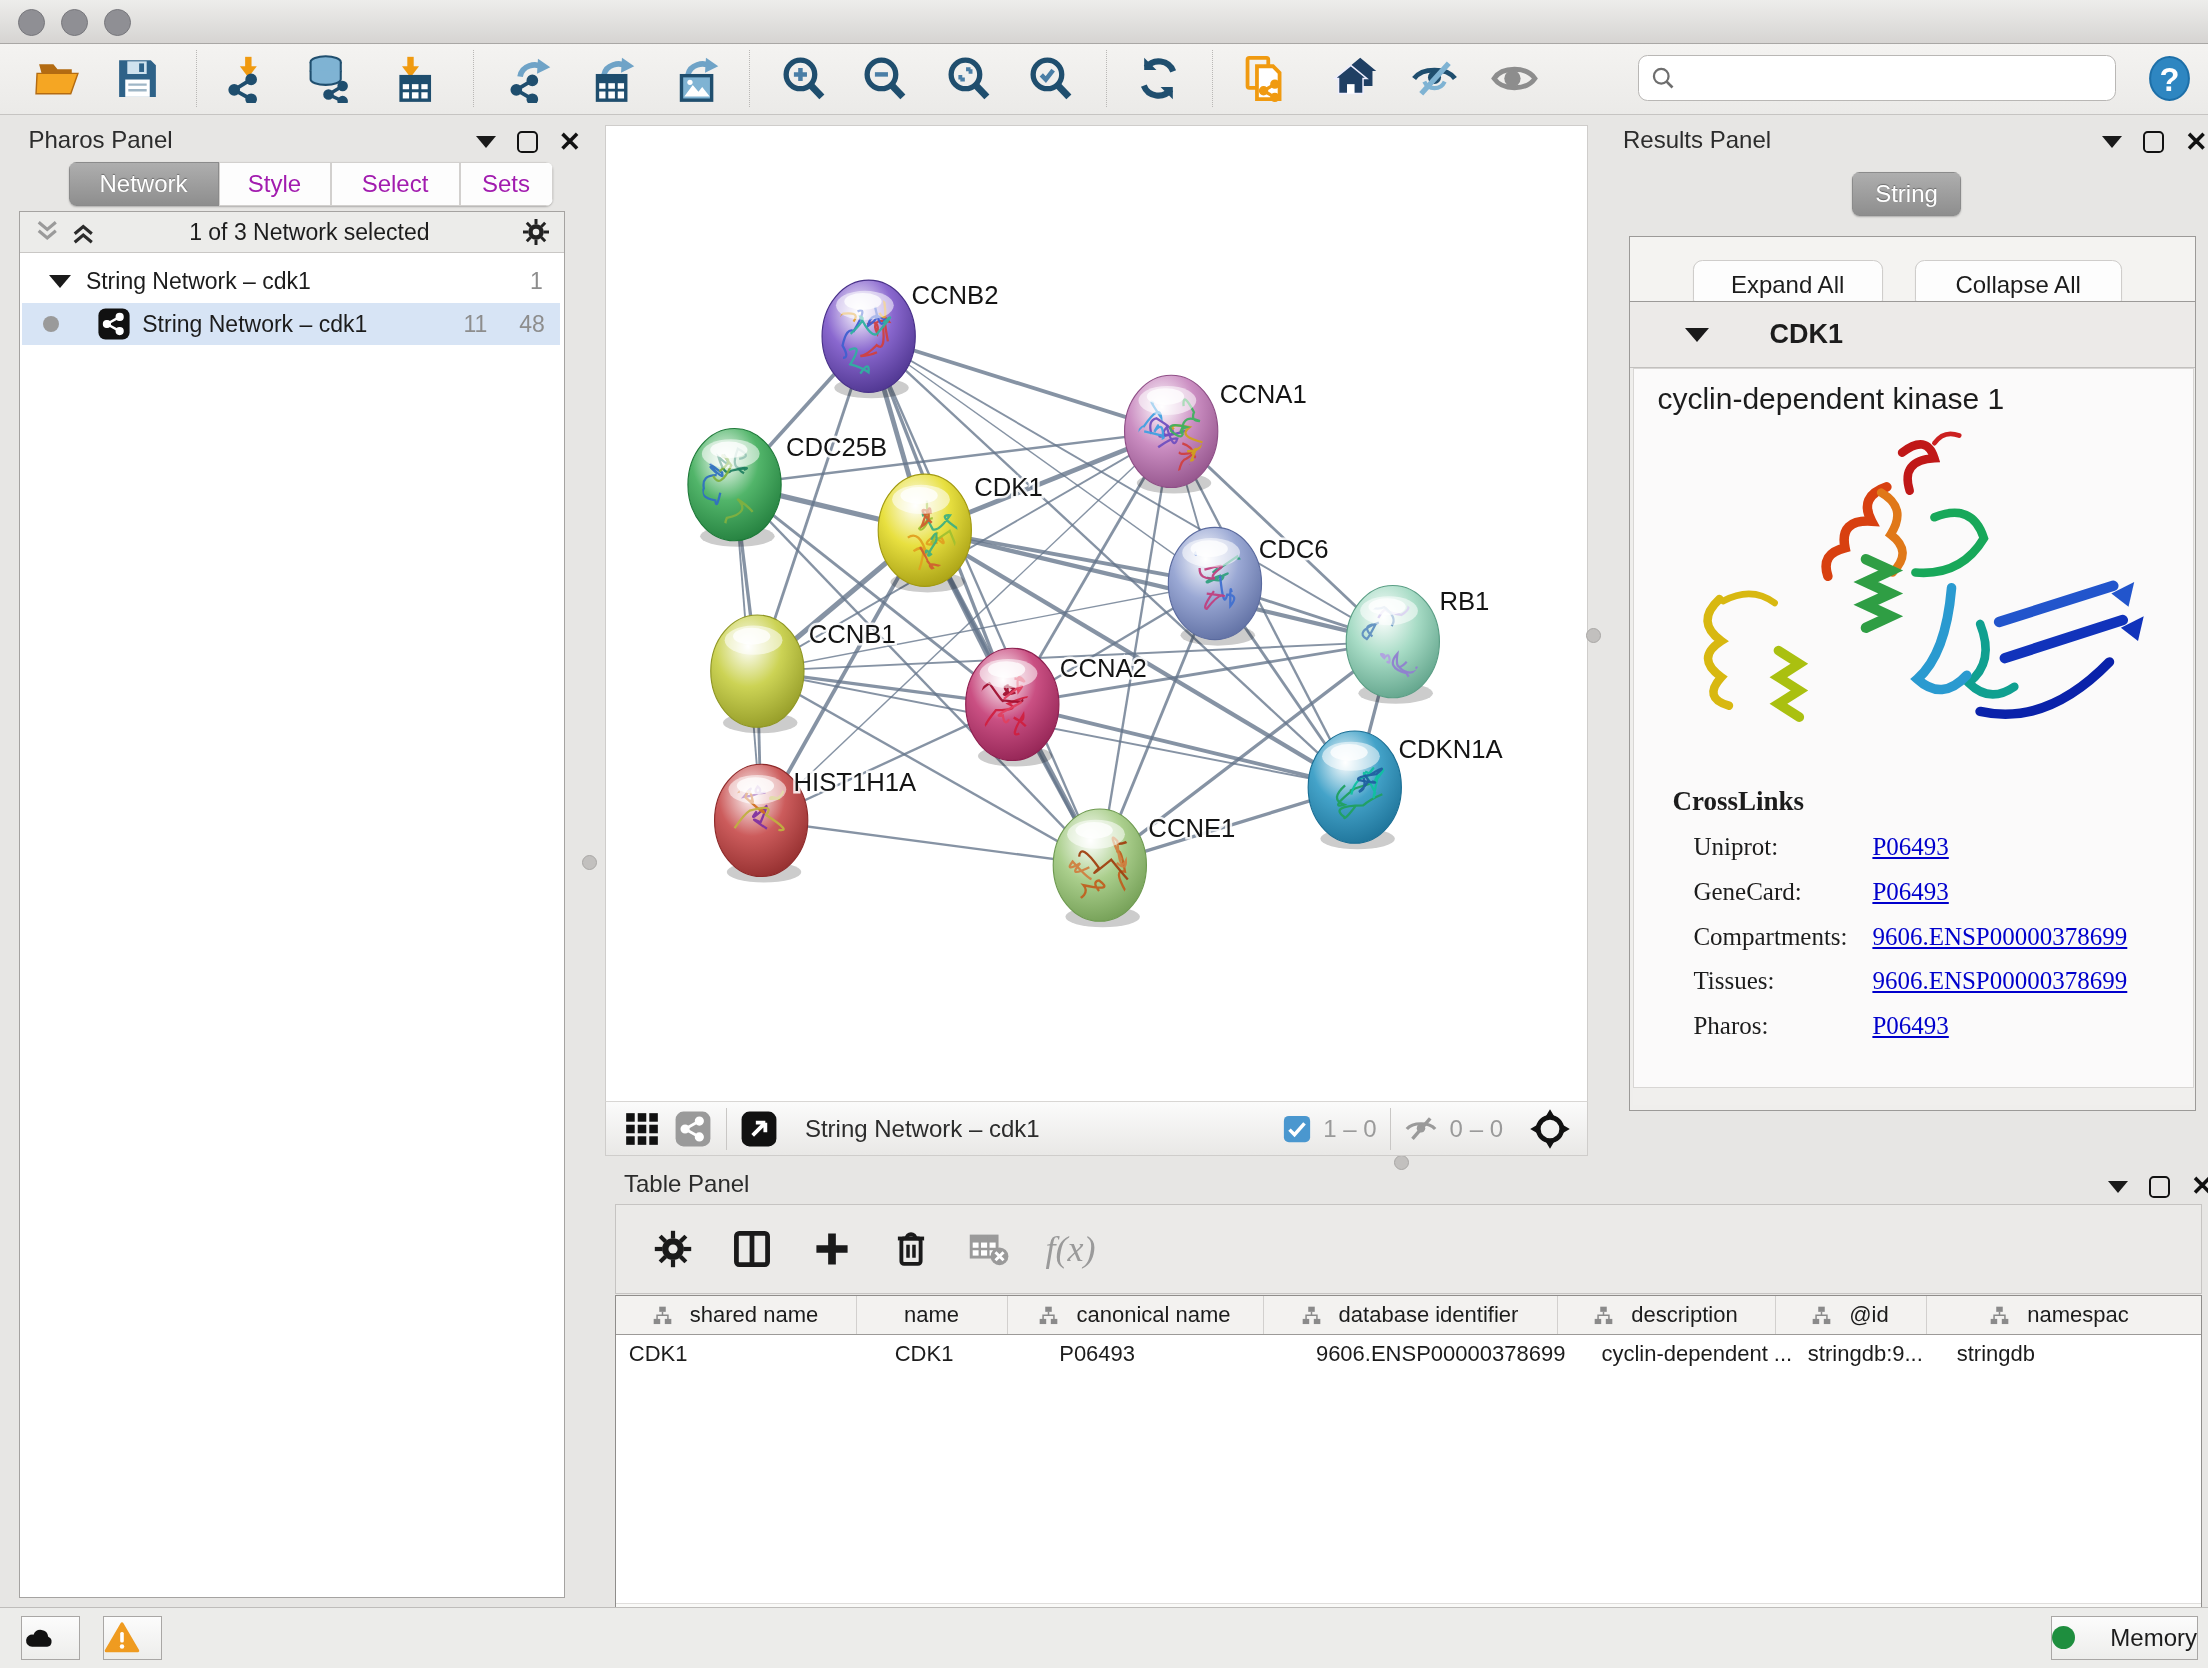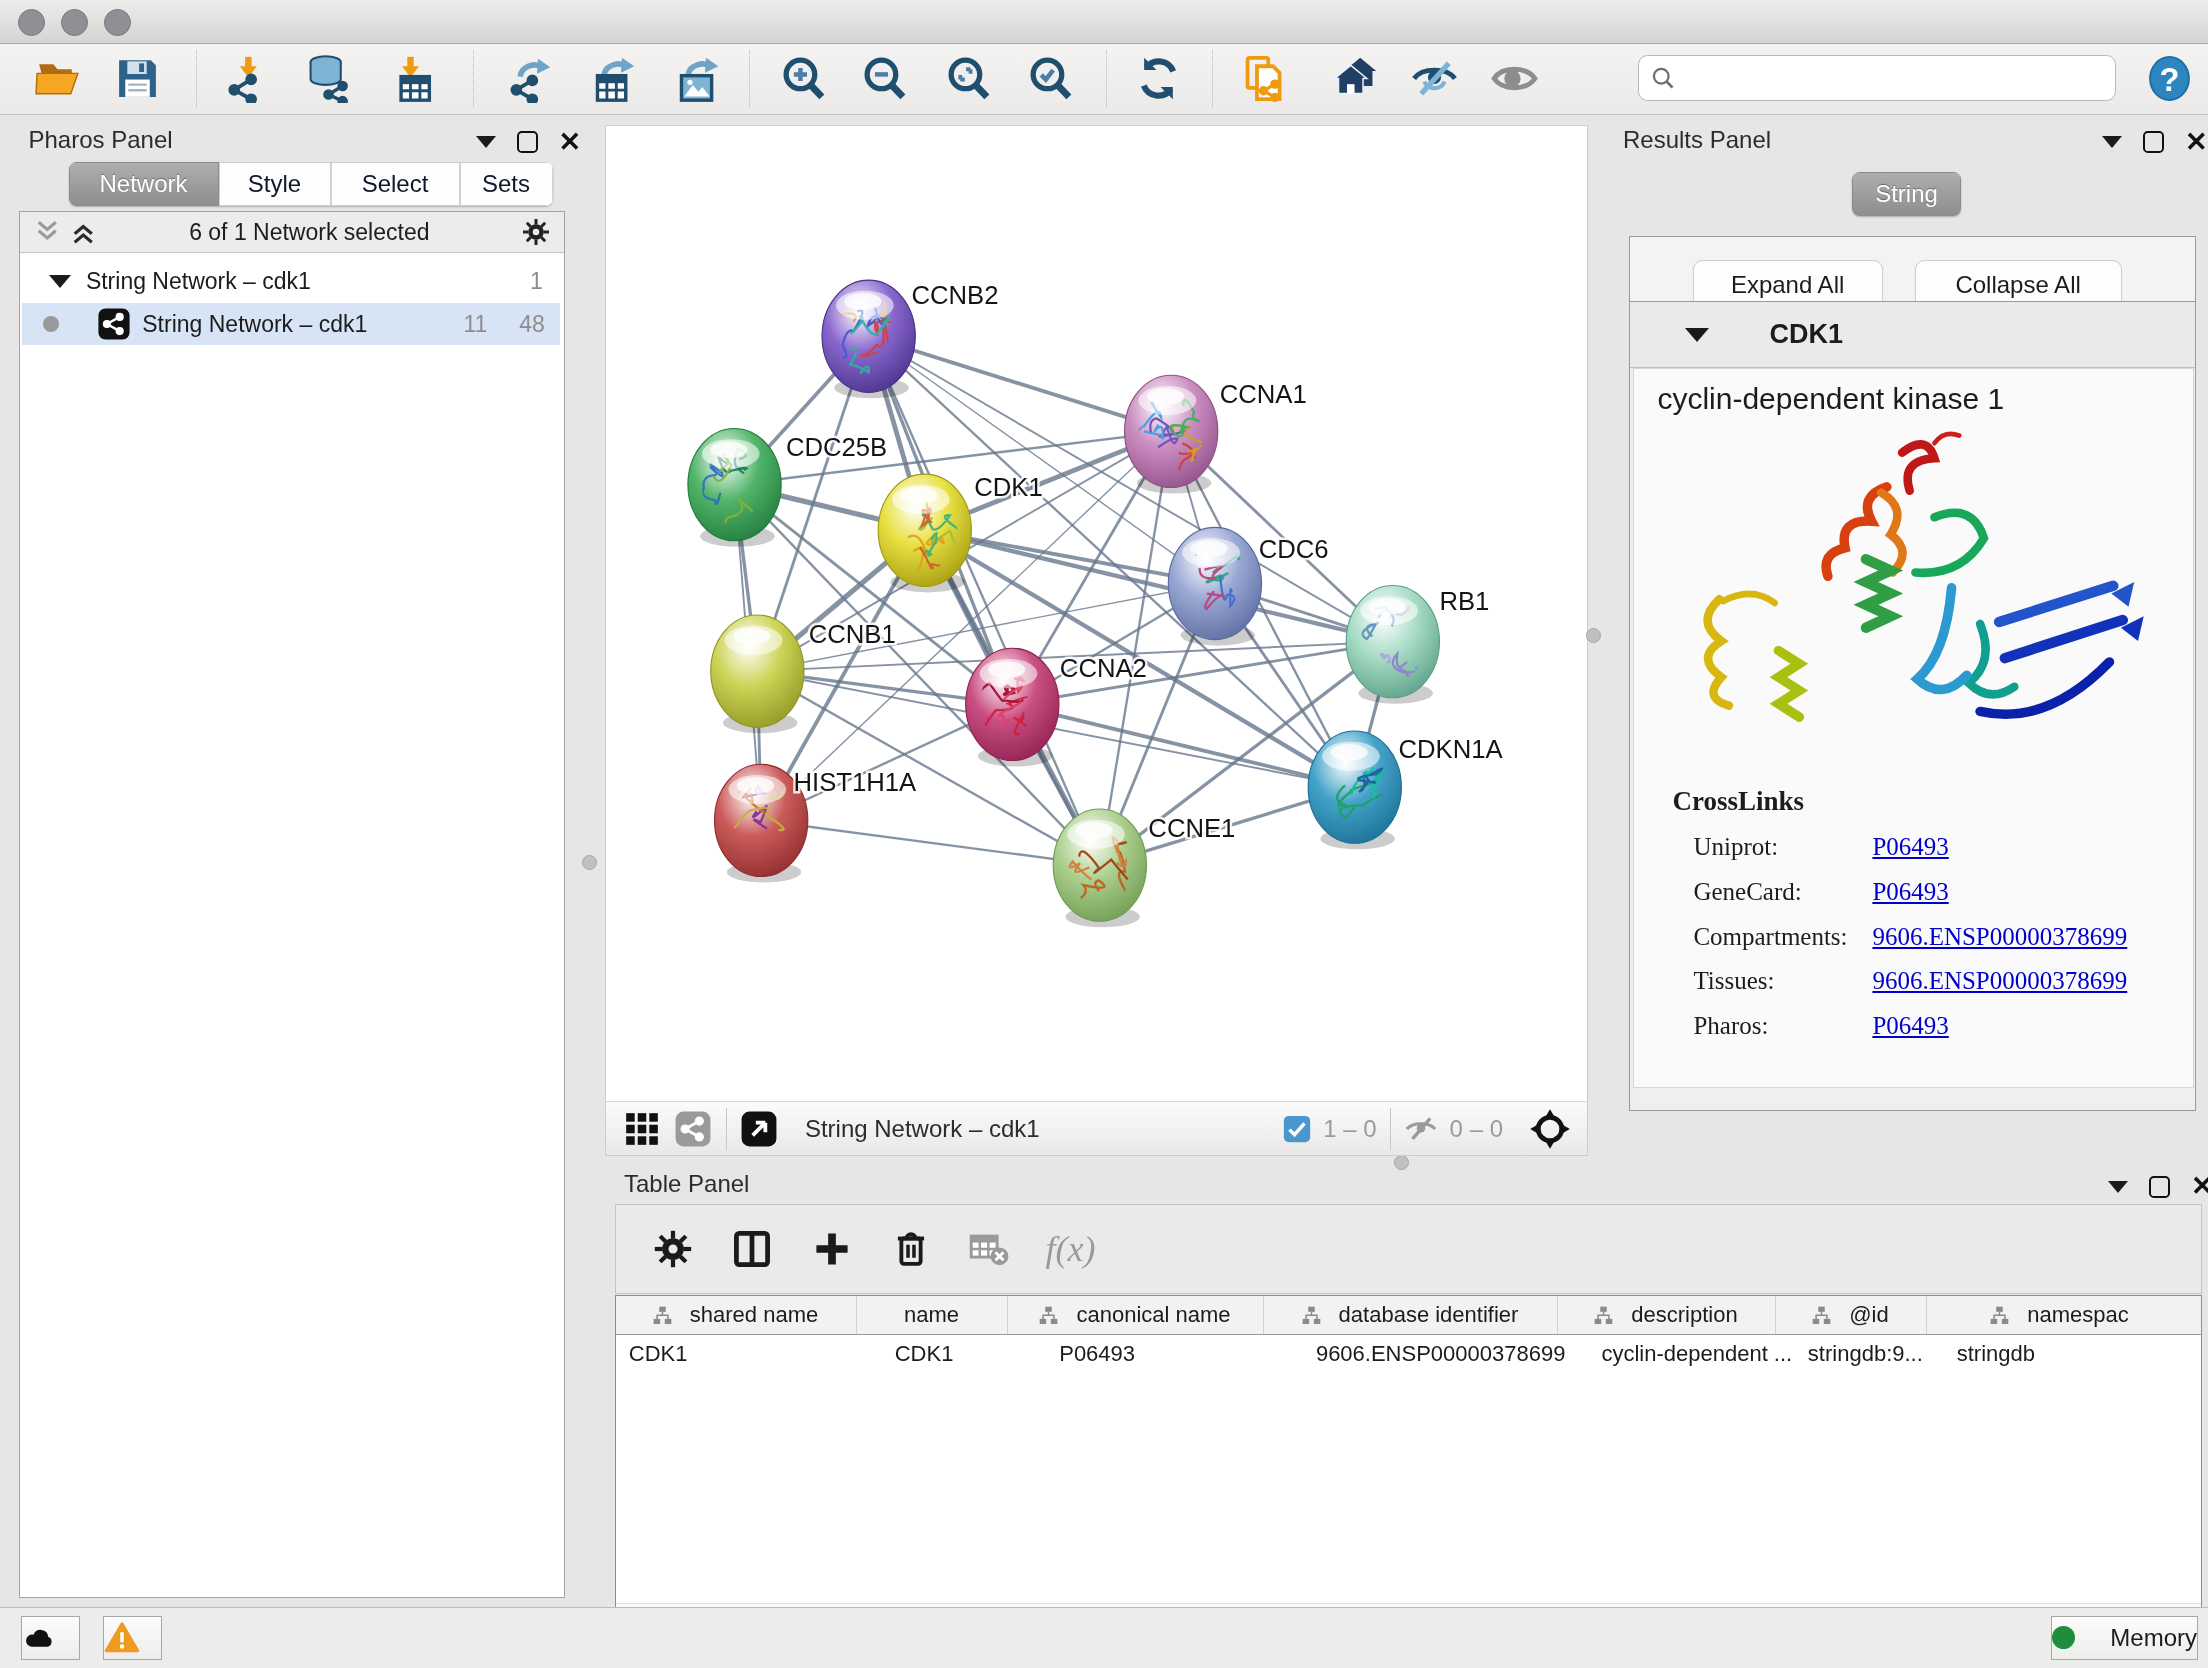--- a/index.html
+++ b/index.html
@@ -21,21 +21,21 @@
     border:1.9px solid #b9b7b5;border-radius:9.5px;display:flex;align-items:center;}
   #search-wrap svg{margin-left:11.4px;}
   #search-input{border:none;outline:none;flex:1;height:36px;font-size:23px;background:transparent;}
   
   .panel-title{font-size:24px;color:#2c2c2c;}
   .ph-icons{display:flex;gap:21px;align-items:center;}
   .ph-arrow{width:0;height:0;border-left:10.5px solid transparent;border-right:10.5px solid transparent;border-top:12.4px solid #1a1a1a;}
   .ph-float{width:17px;height:18px;border:2.9px solid #111;border-radius:4.8px;}
   .ph-close{font-size:27px;font-weight:bold;color:#111;line-height:19px;}
   .tabbtn{height:42px;display:flex;align-items:center;justify-content:center;font-size:24px;
-    background:#fdfdfd;border:1px solid #d2d0ce;color:#0f172a;}
+    background:#fdfdfd;border:1px solid #d2d0ce;color:#a21caf;}
   .tabbtn.sel{background:linear-gradient(#aeaeae,#8e8e8e);color:#fff;border-color:#8b8b8b;
     text-shadow:0 -1px 1px rgba(0,0,0,.35);}
   .tabgrp{position:absolute;display:flex;border-radius:7.6px;overflow:hidden;
     box-shadow:0 1px 1.9px rgba(0,0,0,.25);}
   
   #control-panel{left:9.5px;top:120px;width:563px;height:1484px;}
   #cp-inner{left:9.5px;top:91px;width:544px;height:1385px;background:#fff;border:1.9px solid #a5a3a1;}
   #cp-subheader{left:0;top:0;width:100%;height:40px;background:#ececea;border-bottom:1px solid #c9c7c5;
     display:flex;align-items:center;}
   .treerow{position:absolute;left:1.9px;width:538px;height:42px;display:flex;align-items:center;font-size:23px;}
@@ -274,21 +274,21 @@
       <div class="tabbtn" style="width:91px">Sets</div>
     </div>
     <div id="cp-inner" class="abs">
       <div id="cp-subheader">
         <svg width="28.5" height="28.5" viewBox="0 0 20 20" style="margin-left:13.3px">
             <path d="M4 3l6 5 6-5M4 9l6 5 6-5" stroke="#9a9a9a" stroke-width="2.2" fill="none"></path>
           </svg>
         <svg width="28.5" height="28.5" viewBox="0 0 20 20" style="margin-left:7.6px">
             <path d="M4 17l6-5 6 5M4 11l6-5 6 5" stroke="#2b2b2b" stroke-width="2.2" fill="none"></path>
           </svg>
-        <div style="flex:1;text-align:center;font-size:23px;">6 of 1 Network selected</div>
+        <div style="flex:1;text-align:center;font-size:23px;">1 of 3 Network selected</div>
         <svg width="30" height="30" viewBox="0 0 24 24" style="margin-right:13.3px">
             <g fill="#222">
               <circle cx="12" cy="12" r="6.2"></circle>
               <g>
                 <rect x="10.8" y="1.6" width="2.4" height="4.4"></rect>
                 <rect x="10.8" y="18" width="2.4" height="4.4"></rect>
                 <rect x="1.6" y="10.8" width="4.4" height="2.4"></rect>
                 <rect x="18" y="10.8" width="4.4" height="2.4"></rect>
                 <g transform="rotate(45 12 12)">
                   <rect x="10.8" y="1.6" width="2.4" height="4.4"></rect>

